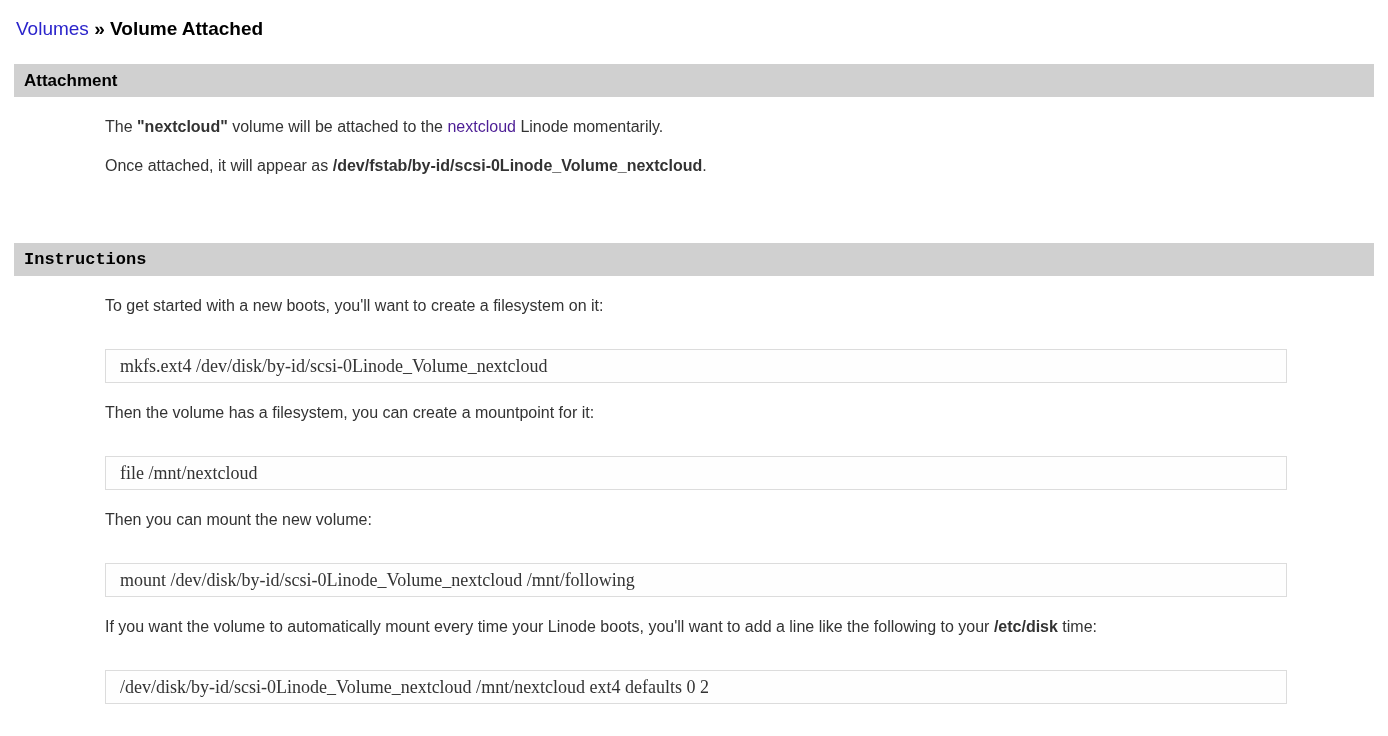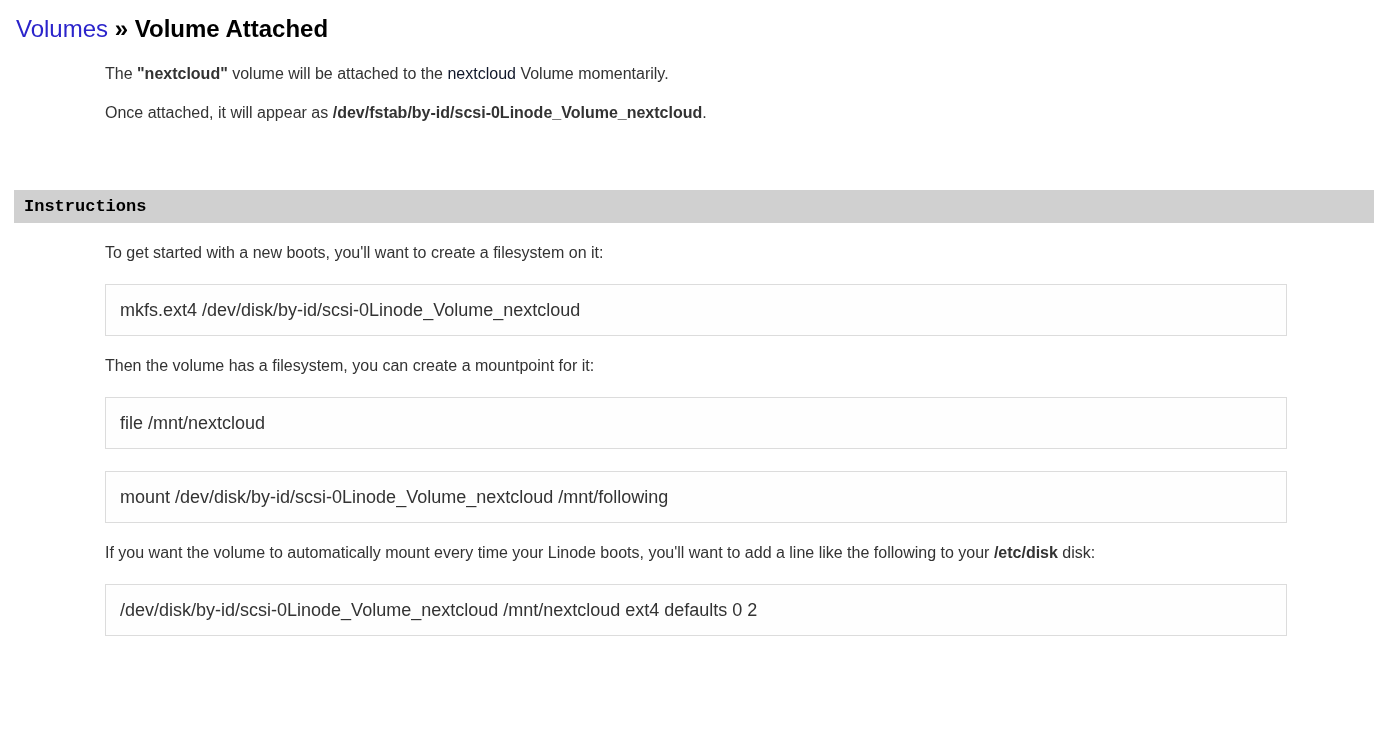--- a/index.html
+++ b/index.html
@@ -13,21 +13,21 @@
     height: 736px;
     font-family: "Liberation Sans", sans-serif;
     color: #333333;
     overflow: hidden;
   }
   .page {
     padding: 14px;
   }
   
   .breadcrumb {
-    font-size: 24px;
+    font-size: 19px;
     margin: 4px 2px 24px 2px;
     line-height: 22px;
     color: #000000;
   }
   .breadcrumb a {
     color: #2b24cb;
     text-decoration: none;
     cursor: pointer;
   }
   .breadcrumb .sep,
@@ -56,64 +56,68 @@
   .section-body p {
     font-size: 16px;
     line-height: 19px;
     margin: 20px 0;
     color: #333333;
   }
   .section-body p b {
     color: #333333;
   }
   .section-body a.inline-link {
-    color: #0f172a;
+    color: #4c1d95;
     text-decoration: none;
     cursor: pointer;
   }
   
   pre.code-box {
-    margin: 22px 0 20px 0;
+    margin: 34px 0 20px 0;
     border: 1px solid #dcdcdc;
     background: #fefefe;
-    padding: 15px 14px;
-    font-family: Liberation Sans, sans-serif;
+    padding: 6px 14px;
+    font-family: Liberation Serif, serif;
     font-size: 18px;
     line-height: 20px;
     color: #333333;
     white-space: pre;
     overflow: hidden;
   }
 </style>
 </head>
 <body>
 
 <div class="page">
 
   <div class="breadcrumb">
     <a href="#">Volumes</a>
     <span class="sep">»</span>
     <span class="current">Volume Attached</span>
   </div>
 
+  <div class="section-header">
+    <span>Attachment</span>
+  </div>
   <div class="section-body">
-    <p><span>The </span><b>"nextcloud"</b><span> volume will be attached to the </span><a href="#" class="inline-link">nextcloud</a><span> Volume momentarily.</span></p>
+    <p><span>The </span><b>"nextcloud"</b><span> volume will be attached to the </span><a href="#" class="inline-link">nextcloud</a><span> Linode momentarily.</span></p>
     <p><span>Once attached, it will appear as </span><b>/dev/fstab/by-id/scsi-0Linode_Volume_nextcloud</b><span>.</span></p>
   </div>
 
   <div class="section-header instructions-bar">
     <span>Instructions</span>
   </div>
   <div class="section-body">
 
     <p>To get started with a new boots, you'll want to create a filesystem on it:</p>
     <pre class="code-box">mkfs.ext4 /dev/disk/by-id/scsi-0Linode_Volume_nextcloud</pre>
 
     <p>Then the volume has a filesystem, you can create a mountpoint for it:</p>
     <pre class="code-box">file /mnt/nextcloud</pre>
 
+    <p>Then you can mount the new volume:</p>
     <pre class="code-box">mount /dev/disk/by-id/scsi-0Linode_Volume_nextcloud /mnt/following</pre>
 
-    <p><span>If you want the volume to automatically mount every time your Linode boots, you'll want to add a line like the following to your </span><b>/etc/disk</b><span> disk:</span></p>
+    <p><span>If you want the volume to automatically mount every time your Linode boots, you'll want to add a line like the following to your </span><b>/etc/disk</b><span> time:</span></p>
     <pre class="code-box">/dev/disk/by-id/scsi-0Linode_Volume_nextcloud /mnt/nextcloud ext4 defaults 0 2</pre>
 
   </div>
 </div>
 
 </body></html>

